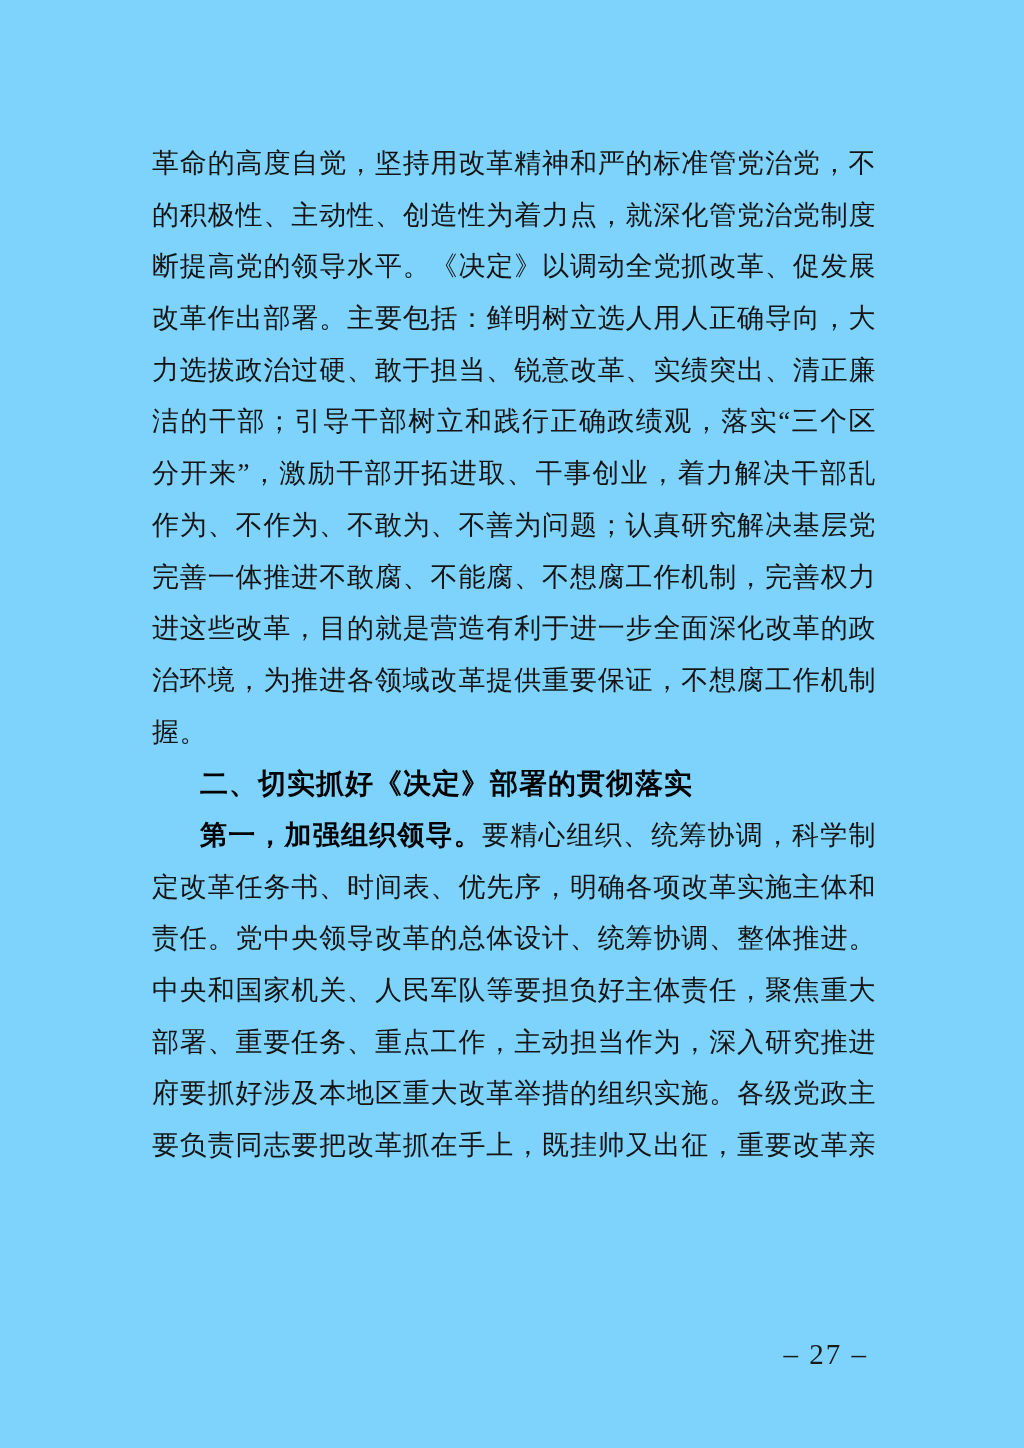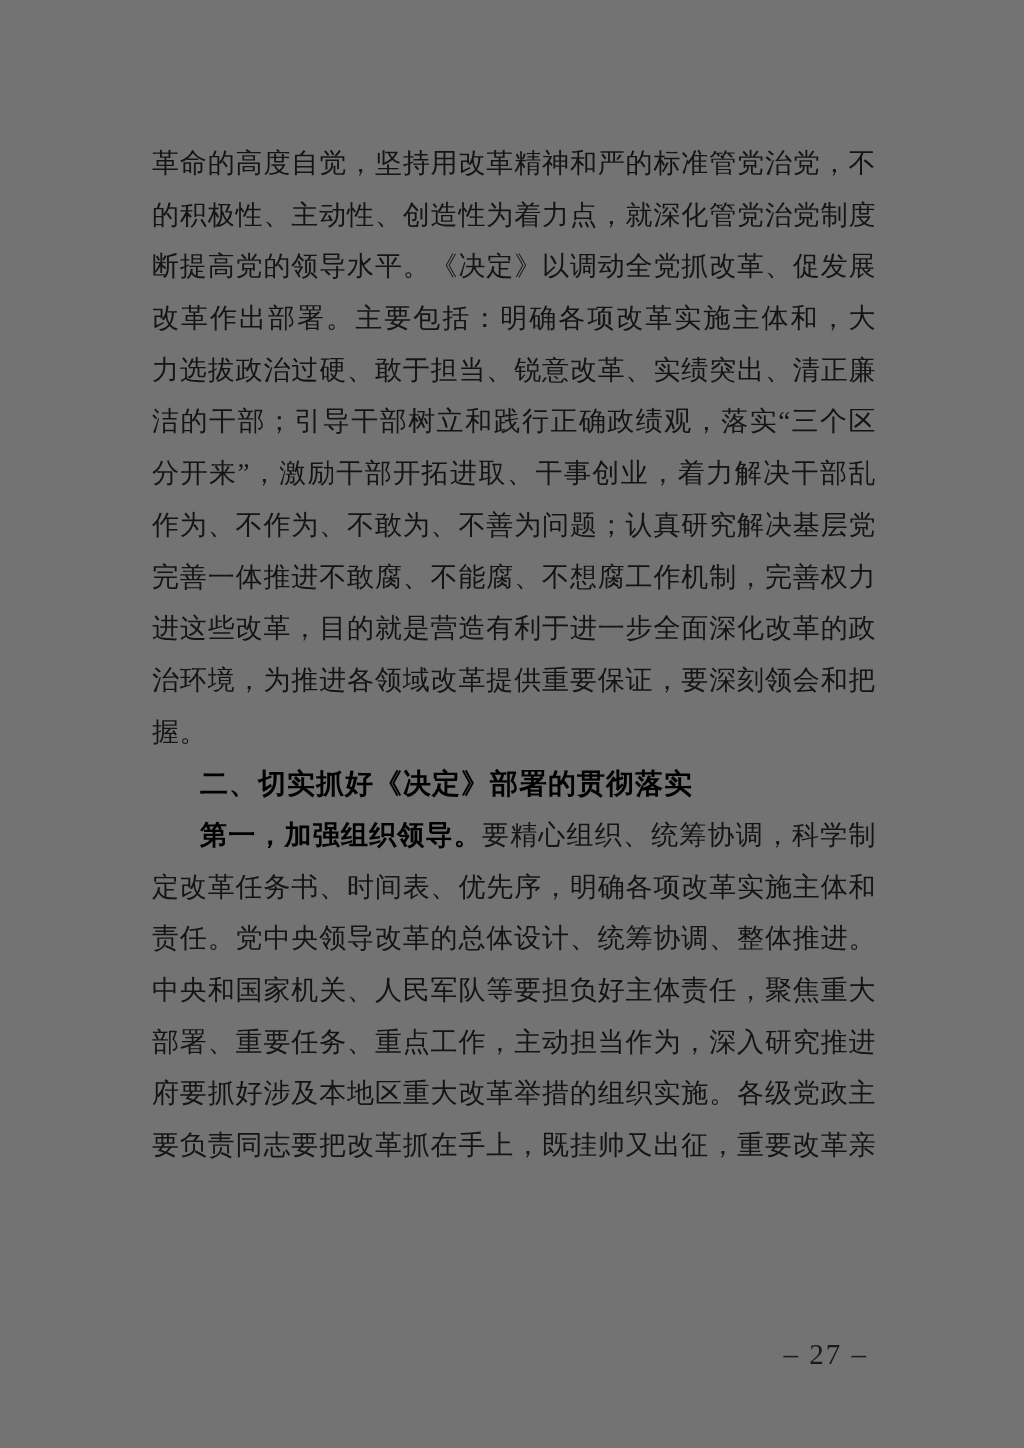--- a/index.html
+++ b/index.html
@@ -1,20 +1,20 @@
 <!DOCTYPE html>
 <html><head>
 <meta charset="utf-8">
 <style>
   html, body { margin: 0; padding: 0; background: #e8e8e8; }
   .page {
     position: relative;
     width: 1024px;
     height: 1448px;
-    background: #737373;
+    background: #7dd3fc;
     font-family: "Liberation Serif", "DejaVu Serif", serif;
     color: #141414;
     overflow: hidden;
   }
   .content {
     position: absolute;
     left: 152px;
     top: 138px;
     width: 724px;
   }
@@ -62,28 +62,28 @@
 </head>
 <body>
 
 <div class="page">
   <div class="content">
 
     <div class="paragraph">
       <div class="line">革命的高度自觉，坚持用改革精神和严的标准管党治党，不</div>
       <div class="line">的积极性、主动性、创造性为着力点，就深化管党治党制度</div>
       <div class="line">断提高党的领导水平。《决定》以调动全党抓改革、促发展</div>
-      <div class="line">改革作出部署。主要包括：明确各项改革实施主体和，大</div>
+      <div class="line">改革作出部署。主要包括：鲜明树立选人用人正确导向，大</div>
       <div class="line">力选拔政治过硬、敢于担当、锐意改革、实绩突出、清正廉</div>
       <div class="line">洁的干部；引导干部树立和践行正确政绩观，落实“三个区</div>
       <div class="line">分开来”，激励干部开拓进取、干事创业，着力解决干部乱</div>
       <div class="line">作为、不作为、不敢为、不善为问题；认真研究解决基层党</div>
       <div class="line">完善一体推进不敢腐、不能腐、不想腐工作机制，完善权力</div>
       <div class="line">进这些改革，目的就是营造有利于进一步全面深化改革的政</div>
-      <div class="line">治环境，为推进各领域改革提供重要保证，要深刻领会和把</div>
+      <div class="line">治环境，为推进各领域改革提供重要保证，不想腐工作机制</div>
       <div class="line short">握。</div>
     </div>
 
     <div class="heading">二、切实抓好《决定》部署的贯彻落实</div>
 
     <div class="paragraph">
       <div class="line indent"><span class="lead">第一，加强组织领导。</span><span>要精心组织、统筹协调，科学制</span></div>
       <div class="line">定改革任务书、时间表、优先序，明确各项改革实施主体和</div>
       <div class="line">责任。党中央领导改革的总体设计、统筹协调、整体推进。</div>
       <div class="line">中央和国家机关、人民军队等要担负好主体责任，聚焦重大</div>

